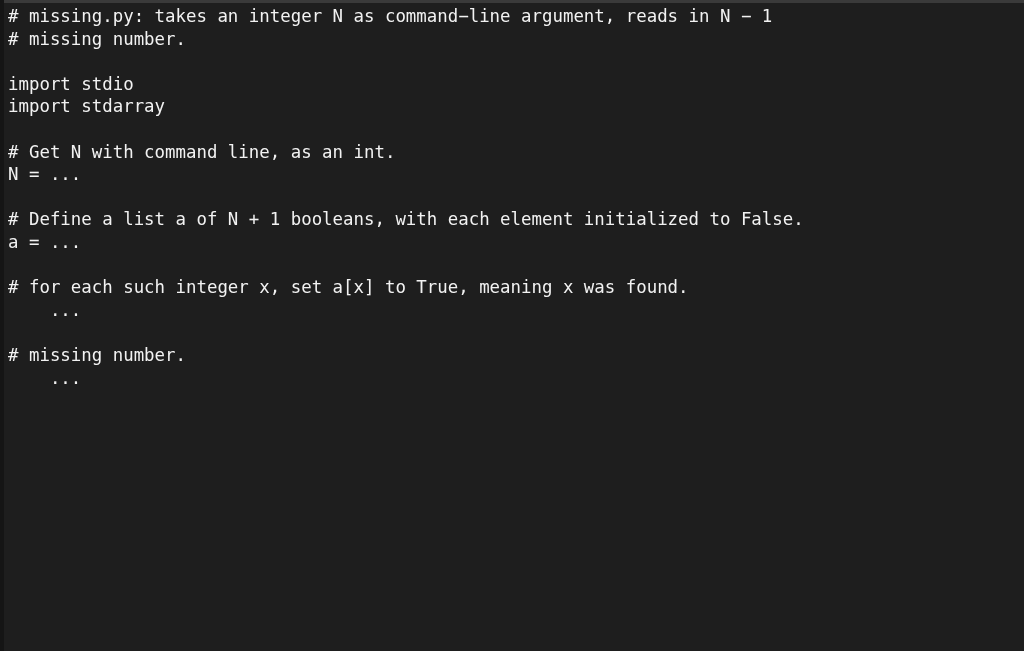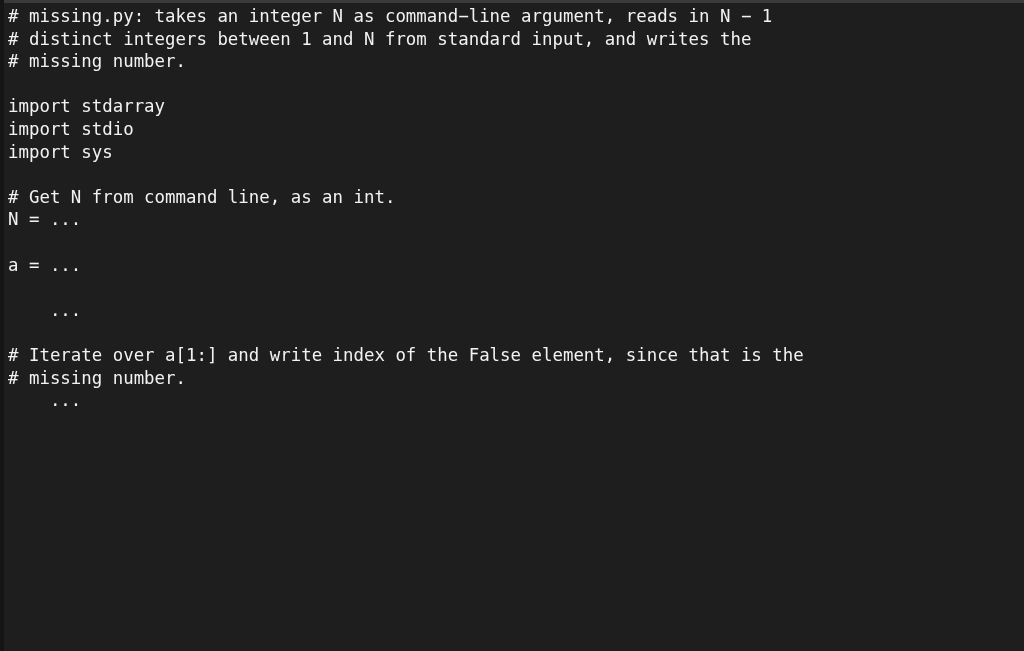--- a/index.html
+++ b/index.html
@@ -64,35 +64,34 @@
 </head>
 <body>
 
 <div id="editor-window">
 
   <div id="top-edge"></div>
   <div id="left-edge"></div>
 
   <div id="code-area">
       <span class="code-line"># missing.py: takes an integer N as command−line argument, reads in N − 1</span>
-      <span class="code-line"># distinct integers between 1 and N from standard input, and writes the</span>
       <span class="code-line"># missing number.</span>
       <span class="code-line blank">&nbsp;</span>
+      <span class="code-line">import stdio</span>
       <span class="code-line">import stdarray</span>
-      <span class="code-line">import stdio</span>
-      <span class="code-line">import sys</span>
       <span class="code-line blank">&nbsp;</span>
-      <span class="code-line"># Get N from command line, as an int.</span>
+      <span class="code-line"># Get N with command line, as an int.</span>
       <span class="code-line">N = ...</span>
       <span class="code-line blank">&nbsp;</span>
+      <span class="code-line"># Define a list a of N + 1 booleans, with each element initialized to False.</span>
       <span class="code-line">a = ...</span>
       <span class="code-line blank">&nbsp;</span>
+      <span class="code-line"># for each such integer x, set a[x] to True, meaning x was found.</span>
       <span class="code-line">    ...</span>
       <span class="code-line blank">&nbsp;</span>
-      <span class="code-line"># Iterate over a[1:] and write index of the False element, since that is the</span>
       <span class="code-line"># missing number.</span>
       <span class="code-line">    ...</span>
       <span class="code-line blank">&nbsp;</span>
       <span class="code-line blank">&nbsp;</span>
       <span class="code-line blank">&nbsp;</span>
       <span class="code-line blank">&nbsp;</span>
       <span class="code-line blank">&nbsp;</span>
       <span class="code-line blank">&nbsp;</span>
     </div>
 

